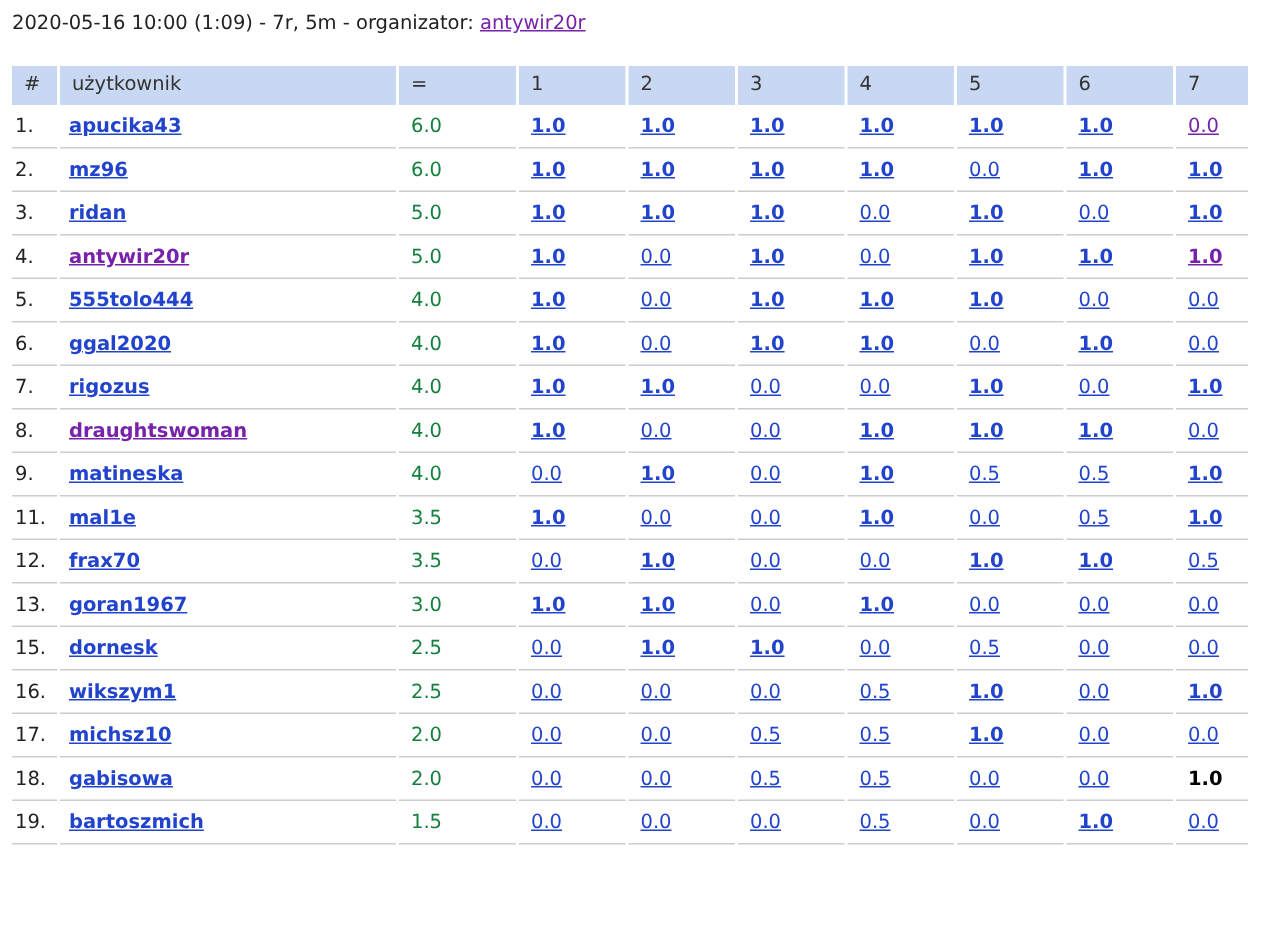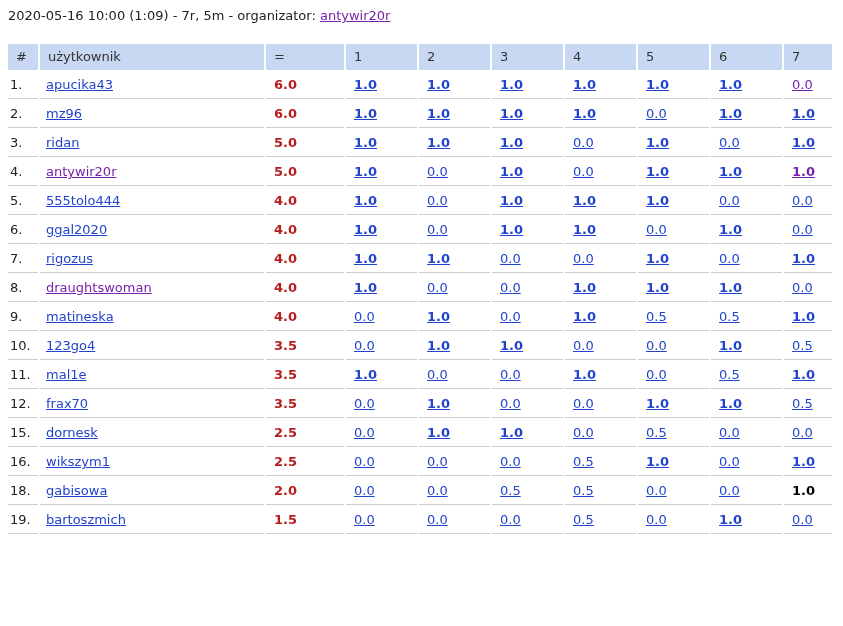--- a/index.html
+++ b/index.html
@@ -43,22 +43,22 @@
   }
   th.hdr.rankcol { padding-left: 8px; }
   td {
     padding: 5px 8px;
     line-height: 16px;
     border-bottom: 1px solid var(--separator);
     white-space: nowrap;
     overflow: hidden;
   }
   td.rank { padding-left: 2px; padding-right: 2px; color: #222222; }
-  td.user-cell { padding-left: 6px; }
-  td.score { font-weight: bold; color: #b91c1c; }
+  td.user-cell { padding-left: 6px; font-weight: bold; }
+  td.score { font-weight: normal; color: #15803d; }
   .b { font-weight: bold; }
   span.plainval { color: #000000; font-weight: bold; text-decoration: none; }
 </style>
 </head>
 <body>
 
 <div class="title"><span>2020-05-16 10:00 (1:09) - 7r, 5m - organizator: </span><a class="lnk visited" href="#">antywir20r</a></div>
 
 <table class="results">
   <colgroup id="cols">
@@ -190,32 +190,20 @@
         <td class="score">4.0</td>
         <td><a href="#" class="lnk">0.0</a></td>
         <td><a href="#" class="lnk b">1.0</a></td>
         <td><a href="#" class="lnk">0.0</a></td>
         <td><a href="#" class="lnk b">1.0</a></td>
         <td><a href="#" class="lnk">0.5</a></td>
         <td><a href="#" class="lnk">0.5</a></td>
         <td><a href="#" class="lnk b">1.0</a></td>
       </tr>
       <tr>
-        <td class="rank">10.</td>
-        <td class="user-cell"><a href="#" class="lnk">123go4</a></td>
-        <td class="score">3.5</td>
-        <td><a href="#" class="lnk">0.0</a></td>
-        <td><a href="#" class="lnk b">1.0</a></td>
-        <td><a href="#" class="lnk b">1.0</a></td>
-        <td><a href="#" class="lnk">0.0</a></td>
-        <td><a href="#" class="lnk">0.0</a></td>
-        <td><a href="#" class="lnk b">1.0</a></td>
-        <td><a href="#" class="lnk">0.5</a></td>
-      </tr>
-      <tr>
         <td class="rank">11.</td>
         <td class="user-cell"><a href="#" class="lnk">mal1e</a></td>
         <td class="score">3.5</td>
         <td><a href="#" class="lnk b">1.0</a></td>
         <td><a href="#" class="lnk">0.0</a></td>
         <td><a href="#" class="lnk">0.0</a></td>
         <td><a href="#" class="lnk b">1.0</a></td>
         <td><a href="#" class="lnk">0.0</a></td>
         <td><a href="#" class="lnk">0.5</a></td>
         <td><a href="#" class="lnk b">1.0</a></td>
@@ -226,20 +214,32 @@
         <td class="score">3.5</td>
         <td><a href="#" class="lnk">0.0</a></td>
         <td><a href="#" class="lnk b">1.0</a></td>
         <td><a href="#" class="lnk">0.0</a></td>
         <td><a href="#" class="lnk">0.0</a></td>
         <td><a href="#" class="lnk b">1.0</a></td>
         <td><a href="#" class="lnk b">1.0</a></td>
         <td><a href="#" class="lnk">0.5</a></td>
       </tr>
       <tr>
+        <td class="rank">13.</td>
+        <td class="user-cell"><a href="#" class="lnk">goran1967</a></td>
+        <td class="score">3.0</td>
+        <td><a href="#" class="lnk b">1.0</a></td>
+        <td><a href="#" class="lnk b">1.0</a></td>
+        <td><a href="#" class="lnk">0.0</a></td>
+        <td><a href="#" class="lnk b">1.0</a></td>
+        <td><a href="#" class="lnk">0.0</a></td>
+        <td><a href="#" class="lnk">0.0</a></td>
+        <td><a href="#" class="lnk">0.0</a></td>
+      </tr>
+      <tr>
         <td class="rank">15.</td>
         <td class="user-cell"><a href="#" class="lnk">dornesk</a></td>
         <td class="score">2.5</td>
         <td><a href="#" class="lnk">0.0</a></td>
         <td><a href="#" class="lnk b">1.0</a></td>
         <td><a href="#" class="lnk b">1.0</a></td>
         <td><a href="#" class="lnk">0.0</a></td>
         <td><a href="#" class="lnk">0.5</a></td>
         <td><a href="#" class="lnk">0.0</a></td>
         <td><a href="#" class="lnk">0.0</a></td>
@@ -250,20 +250,32 @@
         <td class="score">2.5</td>
         <td><a href="#" class="lnk">0.0</a></td>
         <td><a href="#" class="lnk">0.0</a></td>
         <td><a href="#" class="lnk">0.0</a></td>
         <td><a href="#" class="lnk">0.5</a></td>
         <td><a href="#" class="lnk b">1.0</a></td>
         <td><a href="#" class="lnk">0.0</a></td>
         <td><a href="#" class="lnk b">1.0</a></td>
       </tr>
       <tr>
+        <td class="rank">17.</td>
+        <td class="user-cell"><a href="#" class="lnk">michsz10</a></td>
+        <td class="score">2.0</td>
+        <td><a href="#" class="lnk">0.0</a></td>
+        <td><a href="#" class="lnk">0.0</a></td>
+        <td><a href="#" class="lnk">0.5</a></td>
+        <td><a href="#" class="lnk">0.5</a></td>
+        <td><a href="#" class="lnk b">1.0</a></td>
+        <td><a href="#" class="lnk">0.0</a></td>
+        <td><a href="#" class="lnk">0.0</a></td>
+      </tr>
+      <tr>
         <td class="rank">18.</td>
         <td class="user-cell"><a href="#" class="lnk">gabisowa</a></td>
         <td class="score">2.0</td>
         <td><a href="#" class="lnk">0.0</a></td>
         <td><a href="#" class="lnk">0.0</a></td>
         <td><a href="#" class="lnk">0.5</a></td>
         <td><a href="#" class="lnk">0.5</a></td>
         <td><a href="#" class="lnk">0.0</a></td>
         <td><a href="#" class="lnk">0.0</a></td>
         <td><span class="plainval">1.0</span></td>

